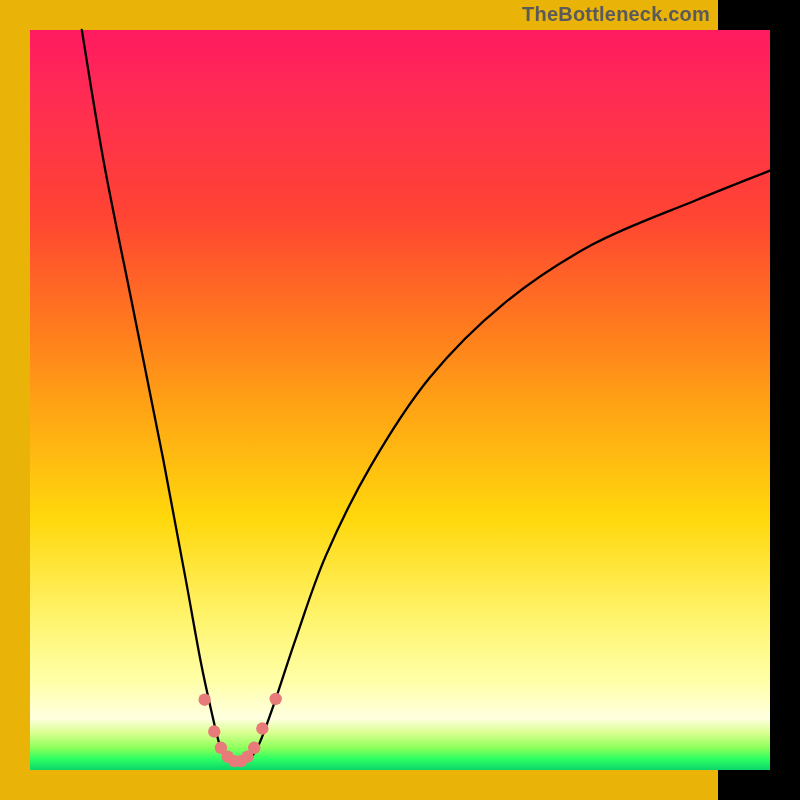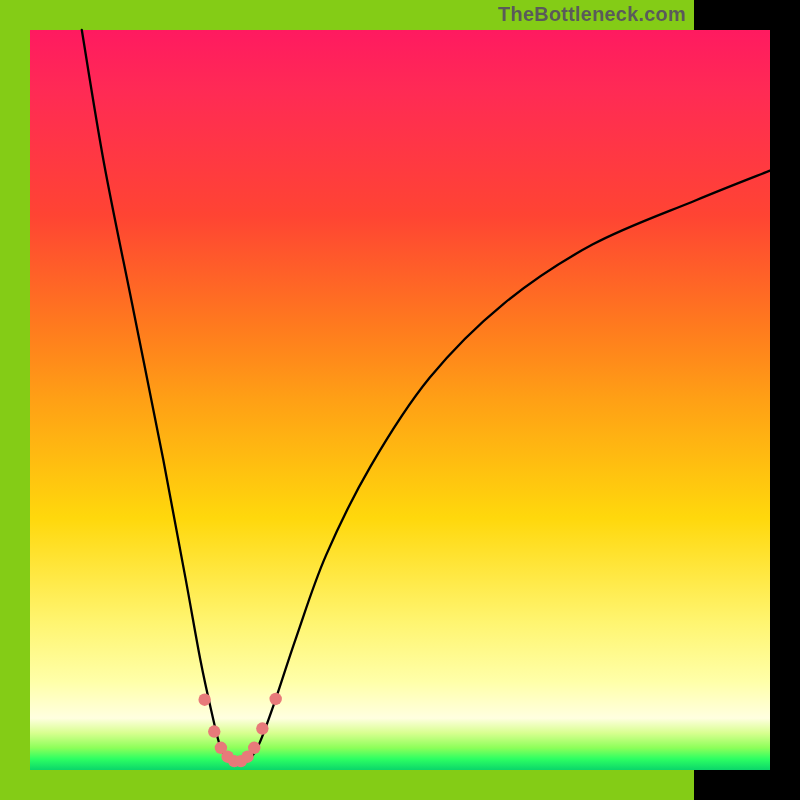--- a/index.html
+++ b/index.html
@@ -9,21 +9,22 @@
     height: 800px;
     background: #000;
     overflow: hidden;
   }
   .frame {
     position: absolute;
     left: 0;
     top: 0;
     width: 694px;
     height: 800px;
-    background: #84cc16;
+    background: #eab308;
+    padding-left: 24px;
   }
   .plot {
     position: absolute;
     left: 30px;
     top: 30px;
     width: 740px;
     height: 740px;
     
     background: linear-gradient(
       to bottom,

